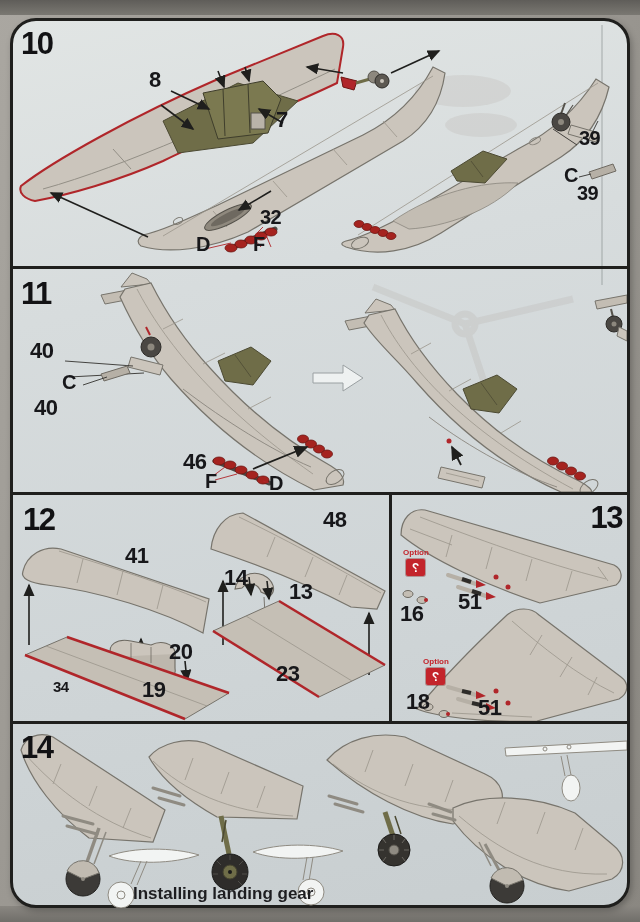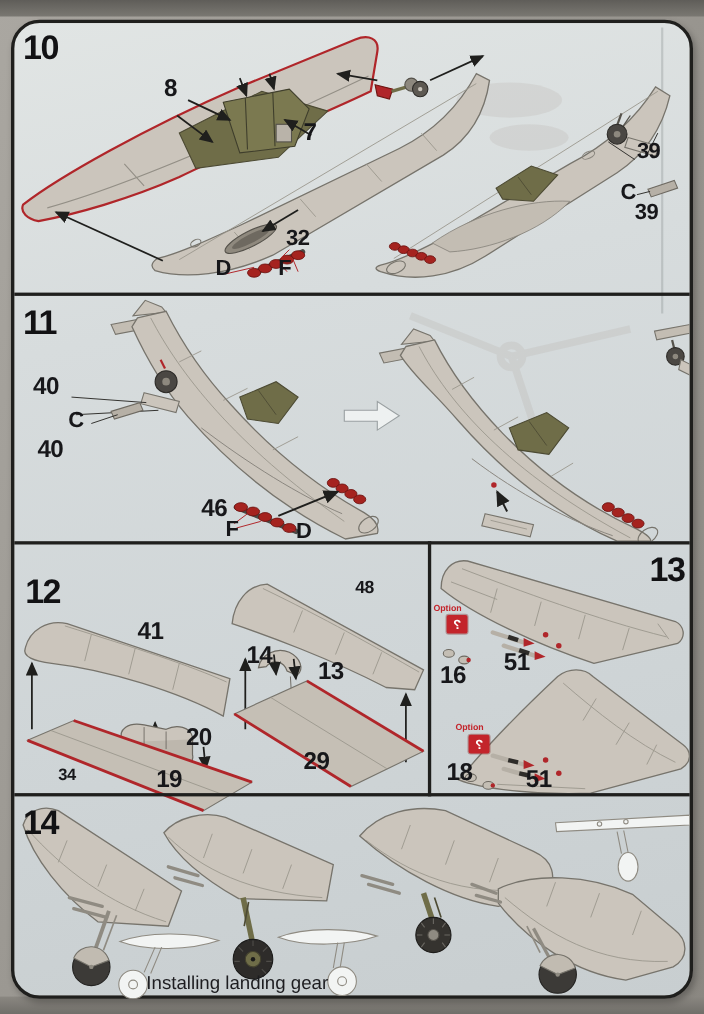--- a/index.html
+++ b/index.html
@@ -17,26 +17,26 @@
   .crease{position:absolute;left:588px;top:4px;width:2px;height:260px;background:rgba(125,131,133,.30);}
   .div-h{position:absolute;left:0;right:0;height:3px;background:#1f1f1d;}
   .div-v{position:absolute;width:3px;background:#1f1f1d;}
   .panel{position:absolute;}
   .panel svg{position:absolute;left:0;top:0;}
   .plbl{position:absolute;font-weight:bold;font-size:20px;line-height:1;color:#17171a;
         letter-spacing:-0.5px;white-space:nowrap;}
   .stepnum{position:absolute;font-weight:bold;font-size:31px;line-height:1;color:#121214;
         letter-spacing:-1.5px;white-space:nowrap;}
   .opt-txt{position:absolute;font-weight:bold;font-size:8px;color:#c3242b;letter-spacing:0;
-        width:44px;text-align:left;line-height:1;}
+        width:44px;text-align:center;line-height:1;}
   .opt-box{position:absolute;width:19px;height:17px;background:#c3242b;border-radius:2px;
         color:#ffffff;font-size:12px;font-weight:bold;display:flex;align-items:center;
         justify-content:center;box-shadow:0 0 0 1px rgba(120,20,20,.35);}
   .opt-box span{transform:scaleX(-1);display:block;}
-  .caption{position:absolute;font-weight:normal;font-size:17px;color:#1d1d20;letter-spacing:0;}
+  .caption{position:absolute;font-weight:bold;font-size:17px;color:#1d1d20;letter-spacing:0;}
 </style>
 </head>
 <body>
 
 <div class="screen">
   <div class="backdrop-top"></div>
   <div class="backdrop-bottom"></div>
 
   <div class="page">
     <div class="crease"></div>
@@ -234,21 +234,21 @@
       <div class="plbl" style="left:49px;top:103px;">C</div>
       <div class="plbl" style="left:21px;top:128px;font-size:22px;">40</div>
       <div class="plbl" style="left:170px;top:182px;font-size:22px;">46</div>
       <div class="plbl" style="left:192px;top:202px;">F</div>
       <div class="plbl" style="left:256px;top:204px;">D</div>
     </div>
 
     <div class="div-h" style="top:471px;"></div>
     <div class="div-v" style="left:376px;top:471px;height:232px;"></div>
 
-    <div class="panel" style="left:0;top:492px;width:426px;height:226px;">
+    <div class="panel" style="left:0;top:474px;width:426px;height:226px;">
       <svg width="376" height="226" viewBox="0 0 376 226">
         <defs>
           <marker id="ah12" markerWidth="9" markerHeight="8" refX="7" refY="3.5" orient="auto">
             <path d="M0,0 L8,3.5 L0,7 Z" fill="#1f1f1d"></path>
           </marker>
         </defs>
 
         <g>
           <path d="M10,76 C14,60 30,50 48,54 L196,104 L190,138 C150,116 85,96 34,90 C18,88 7,84 10,76 Z" fill="#cbc5bc" stroke="#77746c" stroke-width="1.2"></path>
           <path d="M46,56 C110,76 160,92 193,107" stroke="#9a968c" stroke-width="0.8" fill="none"></path>
@@ -298,24 +298,24 @@
           <line x1="266" y1="106" x2="372" y2="170" stroke="#b0262a" stroke-width="2.6"></line>
           <line x1="200" y1="136" x2="306" y2="202" stroke="#b0262a" stroke-width="2.6"></line>
           <path d="M233,121 L339,186" stroke="#9a968c" stroke-width="0.8"></path>
         </g>
       </svg>
       <div class="stepnum" style="left:10px;top:9px;">12</div>
       <div class="plbl" style="left:112px;top:50px;font-size:22px;">41</div>
       <div class="plbl" style="left:156px;top:130px;font-size:22px;margin-top:16px;">20</div>
       <div class="plbl" style="left:40px;top:184px;font-size:15px;">34</div>
       <div class="plbl" style="left:129px;top:184px;font-size:22px;">19</div>
-      <div class="plbl" style="left:310px;top:14px;font-size:16px;">48</div>
+      <div class="plbl" style="left:310px;top:14px;font-size:22px;">48</div>
       <div class="plbl" style="left:211px;top:72px;font-size:22px;">14</div>
       <div class="plbl" style="left:276px;top:86px;font-size:22px;">13</div>
-      <div class="plbl" style="left:263px;top:168px;font-size:22px;">29</div>
+      <div class="plbl" style="left:263px;top:168px;font-size:22px;">23</div>
     </div>
 
     <div class="panel" style="left:379px;top:474px;width:235px;height:226px;">
       <svg width="235" height="226" viewBox="0 0 235 226">
 
         <g>
           <path d="M9,40 C9,24 19,13 33,15 L222,70 C230,74 232,84 224,90 L148,108 C98,92 38,64 9,40 Z" fill="#cbc5bc" stroke="#77746c" stroke-width="1.2"></path>
           <path d="M18,34 L60,50 M60,40 L54,62 M100,52 L94,74 M140,64 L134,86 M180,76 L174,96 M206,72 L216,86" stroke="#9a968c" stroke-width="0.8"></path>
           <path d="M28,22 C80,42 150,68 214,84" stroke="#9a968c" stroke-width="0.8" fill="none"></path>
           <circle cx="104" cy="82" r="2.5" fill="#b0262a"></circle>

